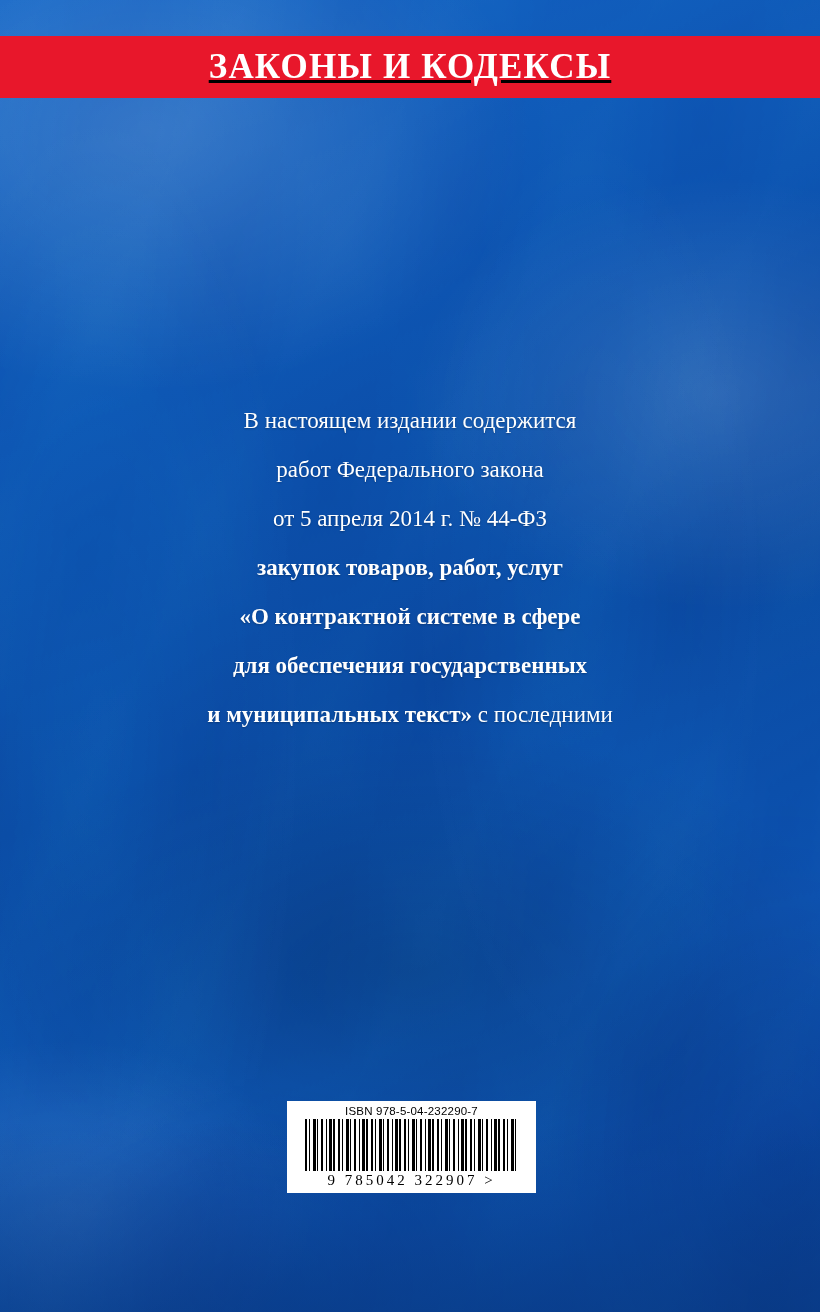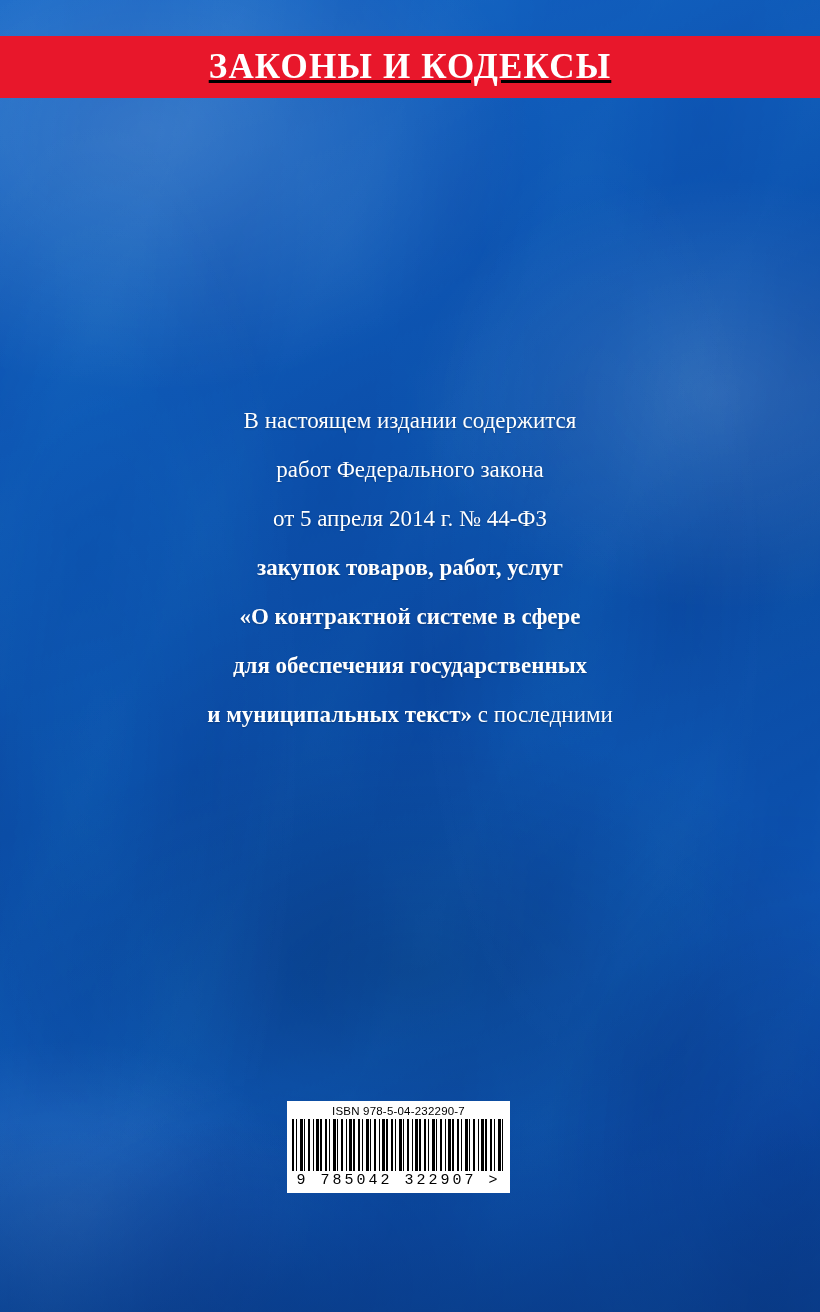--- a/index.html
+++ b/index.html
@@ -88,21 +88,21 @@
     z-index: 4;
     text-shadow: 0 1px 2px rgba(0,0,0,0.25);
   }
   .blurb .line { display: block; white-space: nowrap; }
   .blurb b { font-weight: bold; }
 
   .barcode-box {
     position: absolute;
     left: 287px;
     top: 1101px;
-    width: 223px;
+    width: 249px;
     height: 92px;
     background: #ffffff;
     z-index: 6;
     display: flex;
     flex-direction: column;
     align-items: center;
     padding-top: 4px;
     box-sizing: border-box;
   }
   .isbn-text {
@@ -120,21 +120,21 @@
         #000 0px, #000 2px, #fff 2px, #fff 4px,
         #000 4px, #000 5px, #fff 5px, #fff 8px,
         #000 8px, #000 11px, #fff 11px, #fff 12px,
         #000 12px, #000 13px, #fff 13px, #fff 16px,
         #000 16px, #000 18px, #fff 18px, #fff 21px,
         #000 21px, #000 22px, #fff 22px, #fff 24px,
         #000 24px, #000 27px, #fff 27px, #fff 28px,
         #000 28px, #000 30px, #fff 30px, #fff 33px);
   }
   .barcode-digits {
-    font-family: Liberation Mono, monospace;
+    font-family: Liberation Serif, serif;
     font-size: 15px;
     color: #000000;
     letter-spacing: 3px;
     margin-top: 1px;
   }
 
   .bottom-band {
     position: absolute;
     left: 0;
     bottom: 0;

